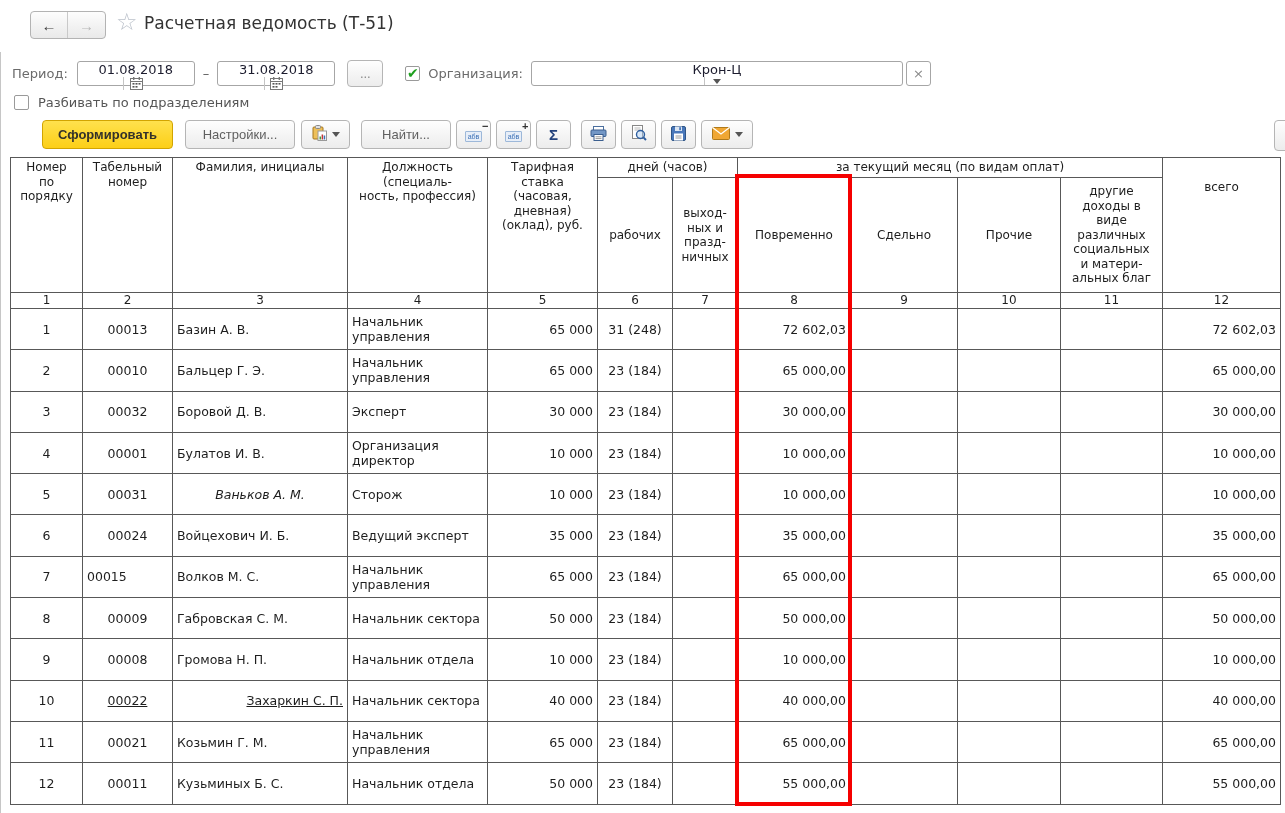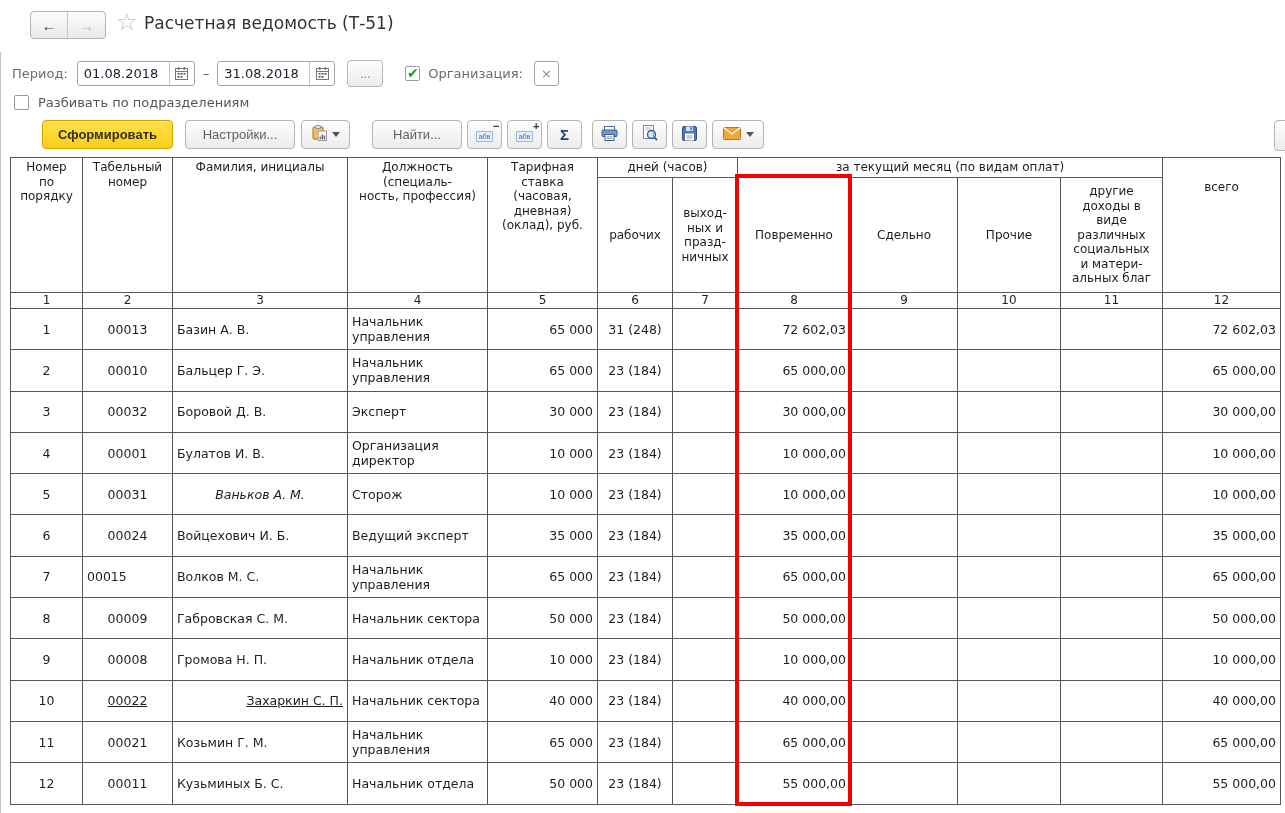--- a/index.html
+++ b/index.html
@@ -13,21 +13,21 @@
   .nav-group button{width:37px;height:26px;border:none;background:transparent;cursor:pointer;
              font-size:15px;font-weight:bold;line-height:1;padding:0;}
   .nav-group button:first-child{border-right:1px solid #c9c9c9;color:#3c3c3c;}
   .nav-group button:last-child{color:#b8b8b8;}
   .fav-star{position:absolute;left:116px;top:8px;font-size:24px;color:#bcc2cb;cursor:pointer;}
   .page-title{position:absolute;left:144px;top:13px;font-size:17px;color:#333;}
 
   
   .lbl{color:#6b6b6b;font-size:13px;}
   .row1{position:absolute;left:12px;top:60px;height:27px;display:flex;align-items:center;}
-  .field{display:flex;align-items:center;border:1px solid #a6a6a6;border-radius:3px;background:#fff;height:25px;box-sizing:border-box;}
+  .field{display:flex;align-items:center;border:1px solid #a6a6a6;border-radius:3px;background:#fff;height:25px;box-sizing:border-box;flex-direction:column;}
   .date-field{width:118px;}
   .date-field .txt{flex:1;padding:0 6px;font-size:13px;color:#1c1c2e;}
   .icon-slot{width:24px;height:23px;display:flex;align-items:center;justify-content:center;border-left:1px solid #c4c4c4;cursor:pointer;}
   .dash{margin:0 8px;color:#555;font-size:13px;}
   .btn{border:1px solid #b5b5b5;border-radius:4px;background:linear-gradient(#fefefe,#ececec);
        height:27px;display:inline-flex;align-items:center;justify-content:center;
        font-size:13px;color:#5f5f5f;cursor:pointer;box-sizing:border-box;}
   .more-btn{width:36px;margin-left:12px;color:#8a8a8a;}
   .checkbox{width:15px;height:15px;border:1px solid #9a9a9a;border-radius:2px;background:#fff;
             display:inline-flex;align-items:center;justify-content:center;cursor:pointer;box-sizing:border-box;}
@@ -44,21 +44,21 @@
   .row2 .lbl2{color:#565656;font-size:13px;}
 
   
   .toolbar{position:absolute;left:10px;top:120px;display:flex;align-items:center;padding-left:32px;}
   .generate-btn{background:linear-gradient(#ffe14d,#fccf17);border:1px solid #d2a400;color:#33312a;
                 font-weight:bold;font-size:13px;width:131px;height:29px;border-radius:4px;
                 display:flex;align-items:center;justify-content:center;cursor:pointer;box-sizing:border-box;}
   .tb-btn{height:29px;}
   .settings-btn{width:110px;margin-left:12px;}
   .variants-btn{width:49px;margin-left:6px;gap:4px;}
-  .find-btn{width:90px;margin-left:22px;}
+  .find-btn{width:90px;margin-left:11px;}
   .sq{width:35px;margin-left:5px;}
   .gap{margin-left:10px;}
   .sigma{font-size:15px;font-weight:bold;color:#24427c;}
   .abc-wrap{position:relative;display:inline-block;}
   .abc{font-size:7px;color:#3a6fb5;background:#e7eef8;border:1px solid #9db8d9;padding:1px 2px;border-radius:1px;letter-spacing:0;}
   .abc-op{position:absolute;top:-7px;right:-6px;font-size:11px;font-weight:bold;color:#333;}
   .mail-btn{width:52px;margin-left:5px;gap:5px;}
   .edge-btn{position:absolute;left:1274px;top:120px;width:30px;height:29px;border:1px solid #b5b5b5;
             border-radius:4px 0 0 4px;background:linear-gradient(#fefefe,#ececec);}
 
@@ -125,20 +125,26 @@
             <rect x="5.5" y="9" width="2" height="1.6" fill="#555"></rect>
           </svg>
       </span>
     </span>
     <button class="btn more-btn">...</button>
     <span class="org-wrap">
       <span class="checkbox">
         <span class="mark">✔</span>
       </span>
       <span class="lbl">Организация:</span>
+      <span class="field combo">
+        <span class="txt">Крон-Ц</span>
+        <span class="icon-slot">
+            <span class="tri"></span>
+          </span>
+      </span>
       <span class="clear-btn">×</span>
     </span>
   </div>
 
   <div class="row2">
     <span class="checkbox"></span>
     <span class="lbl2">Разбивать по подразделениям</span>
   </div>
 
   <div class="toolbar">

